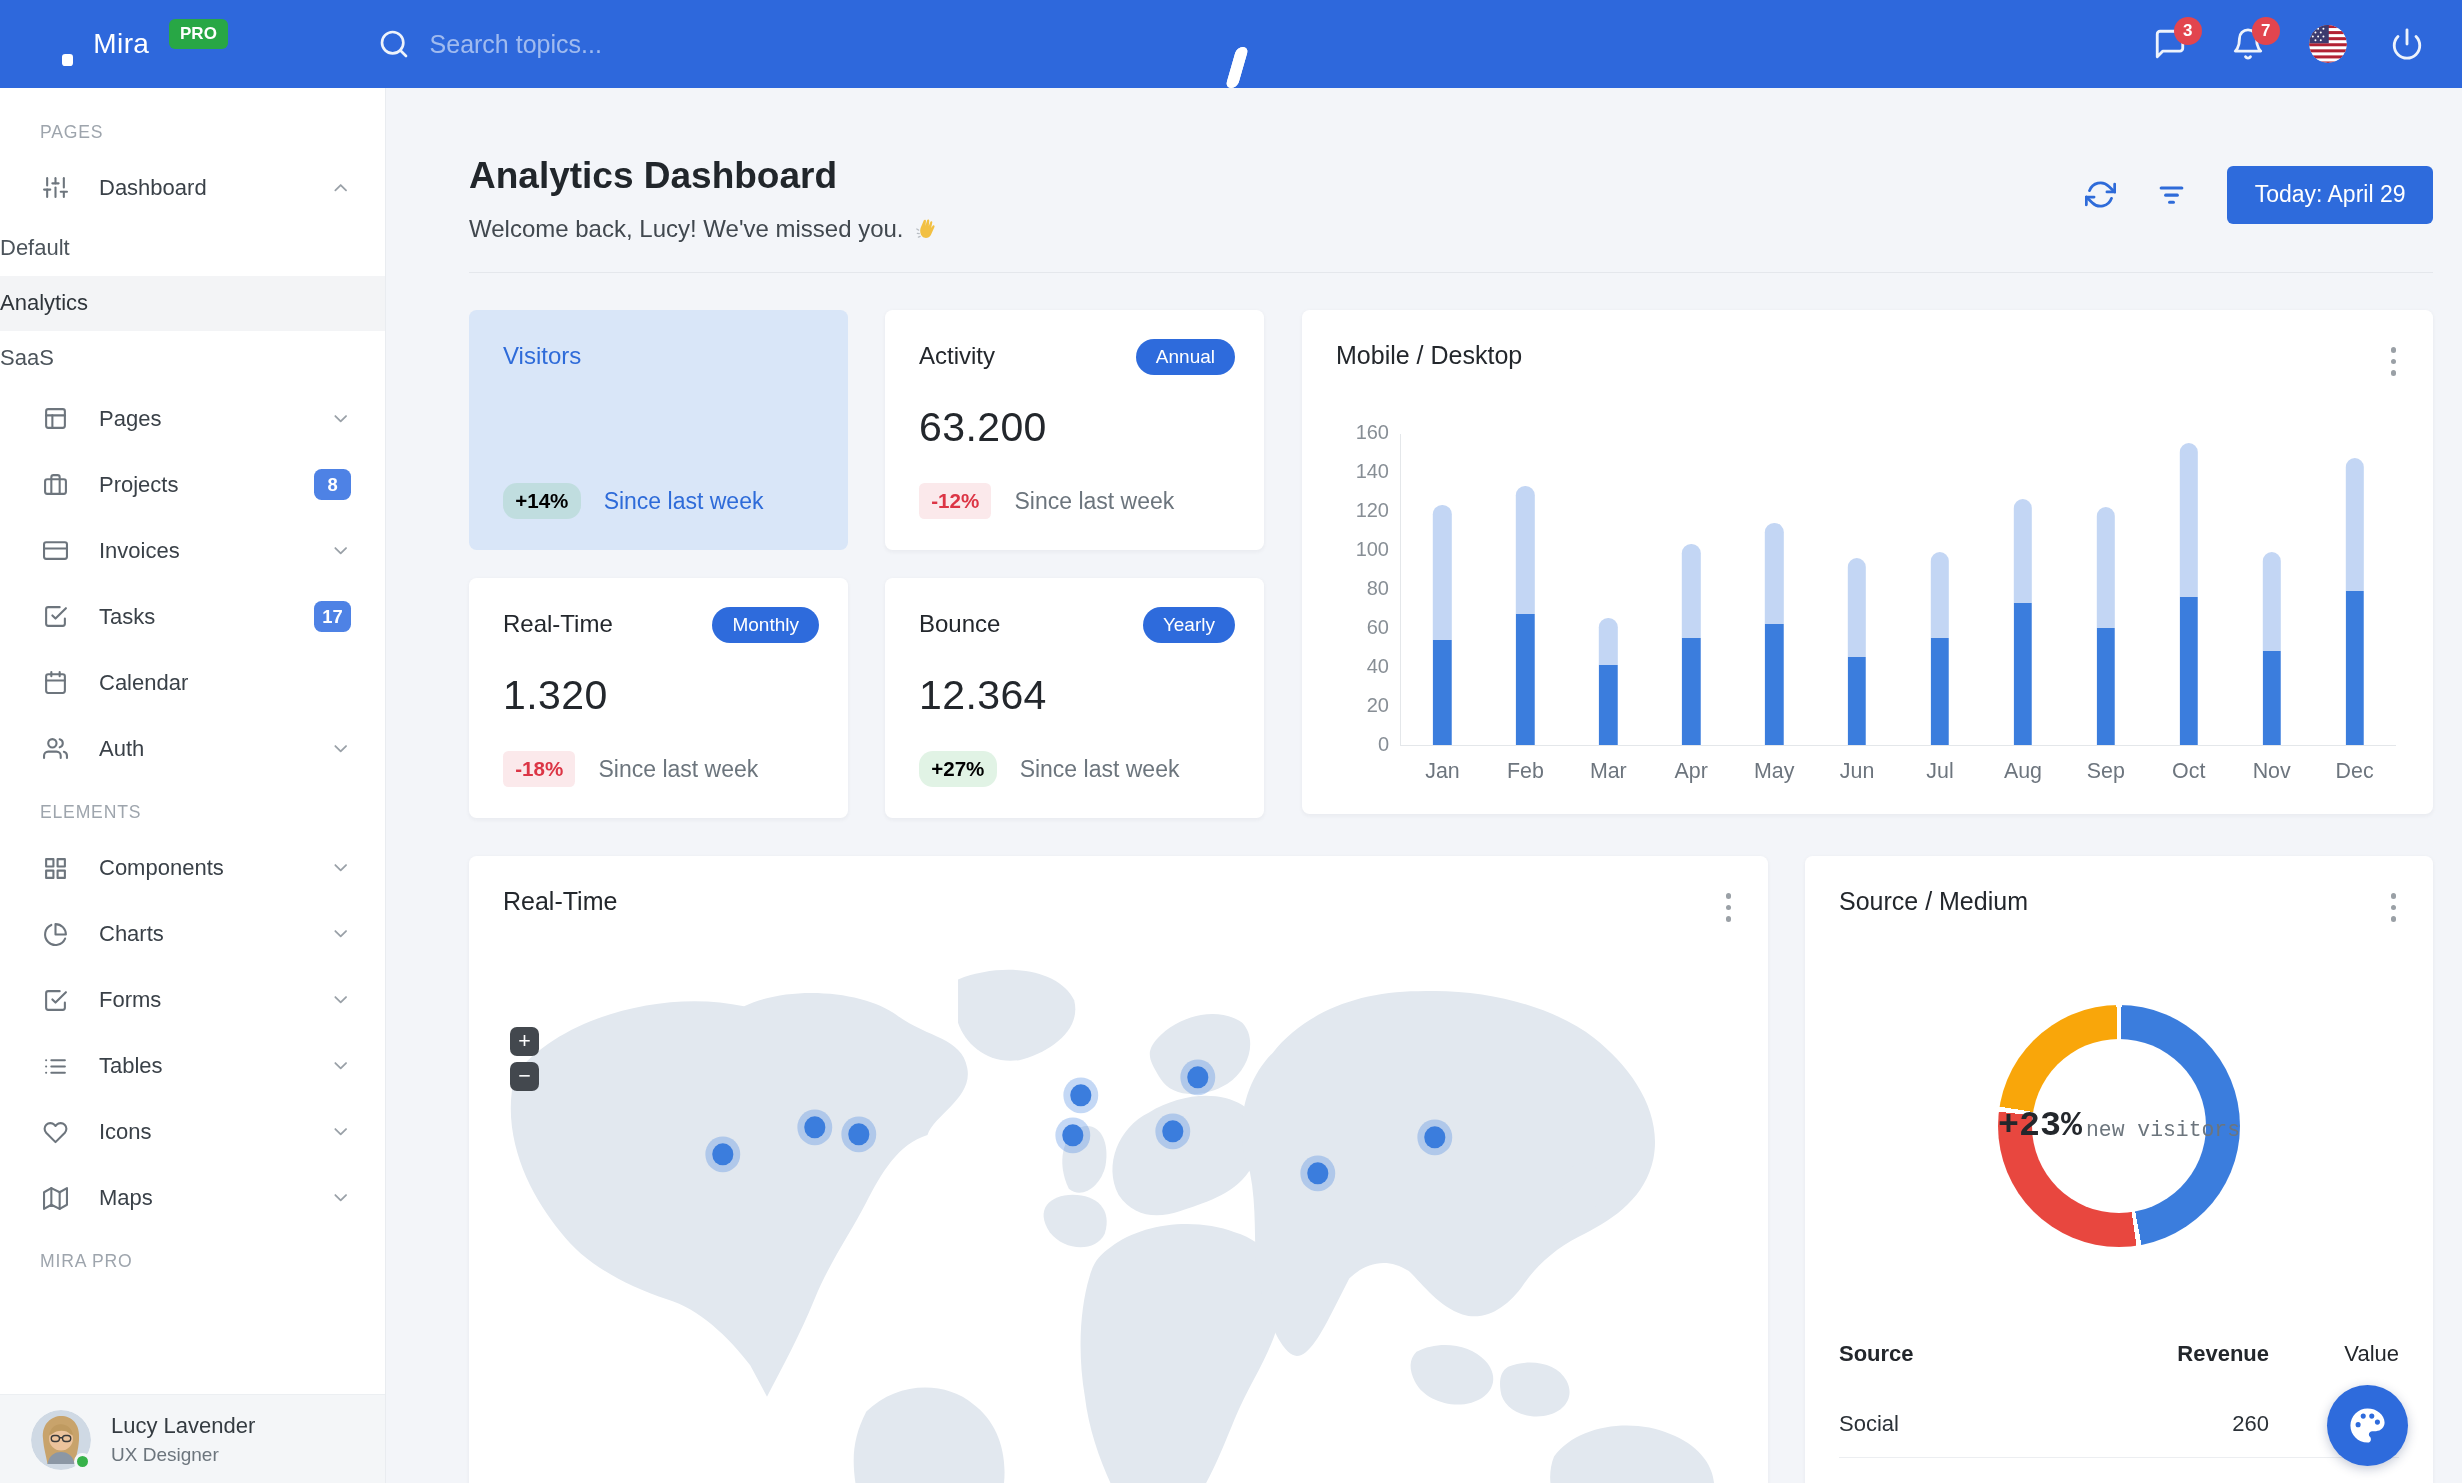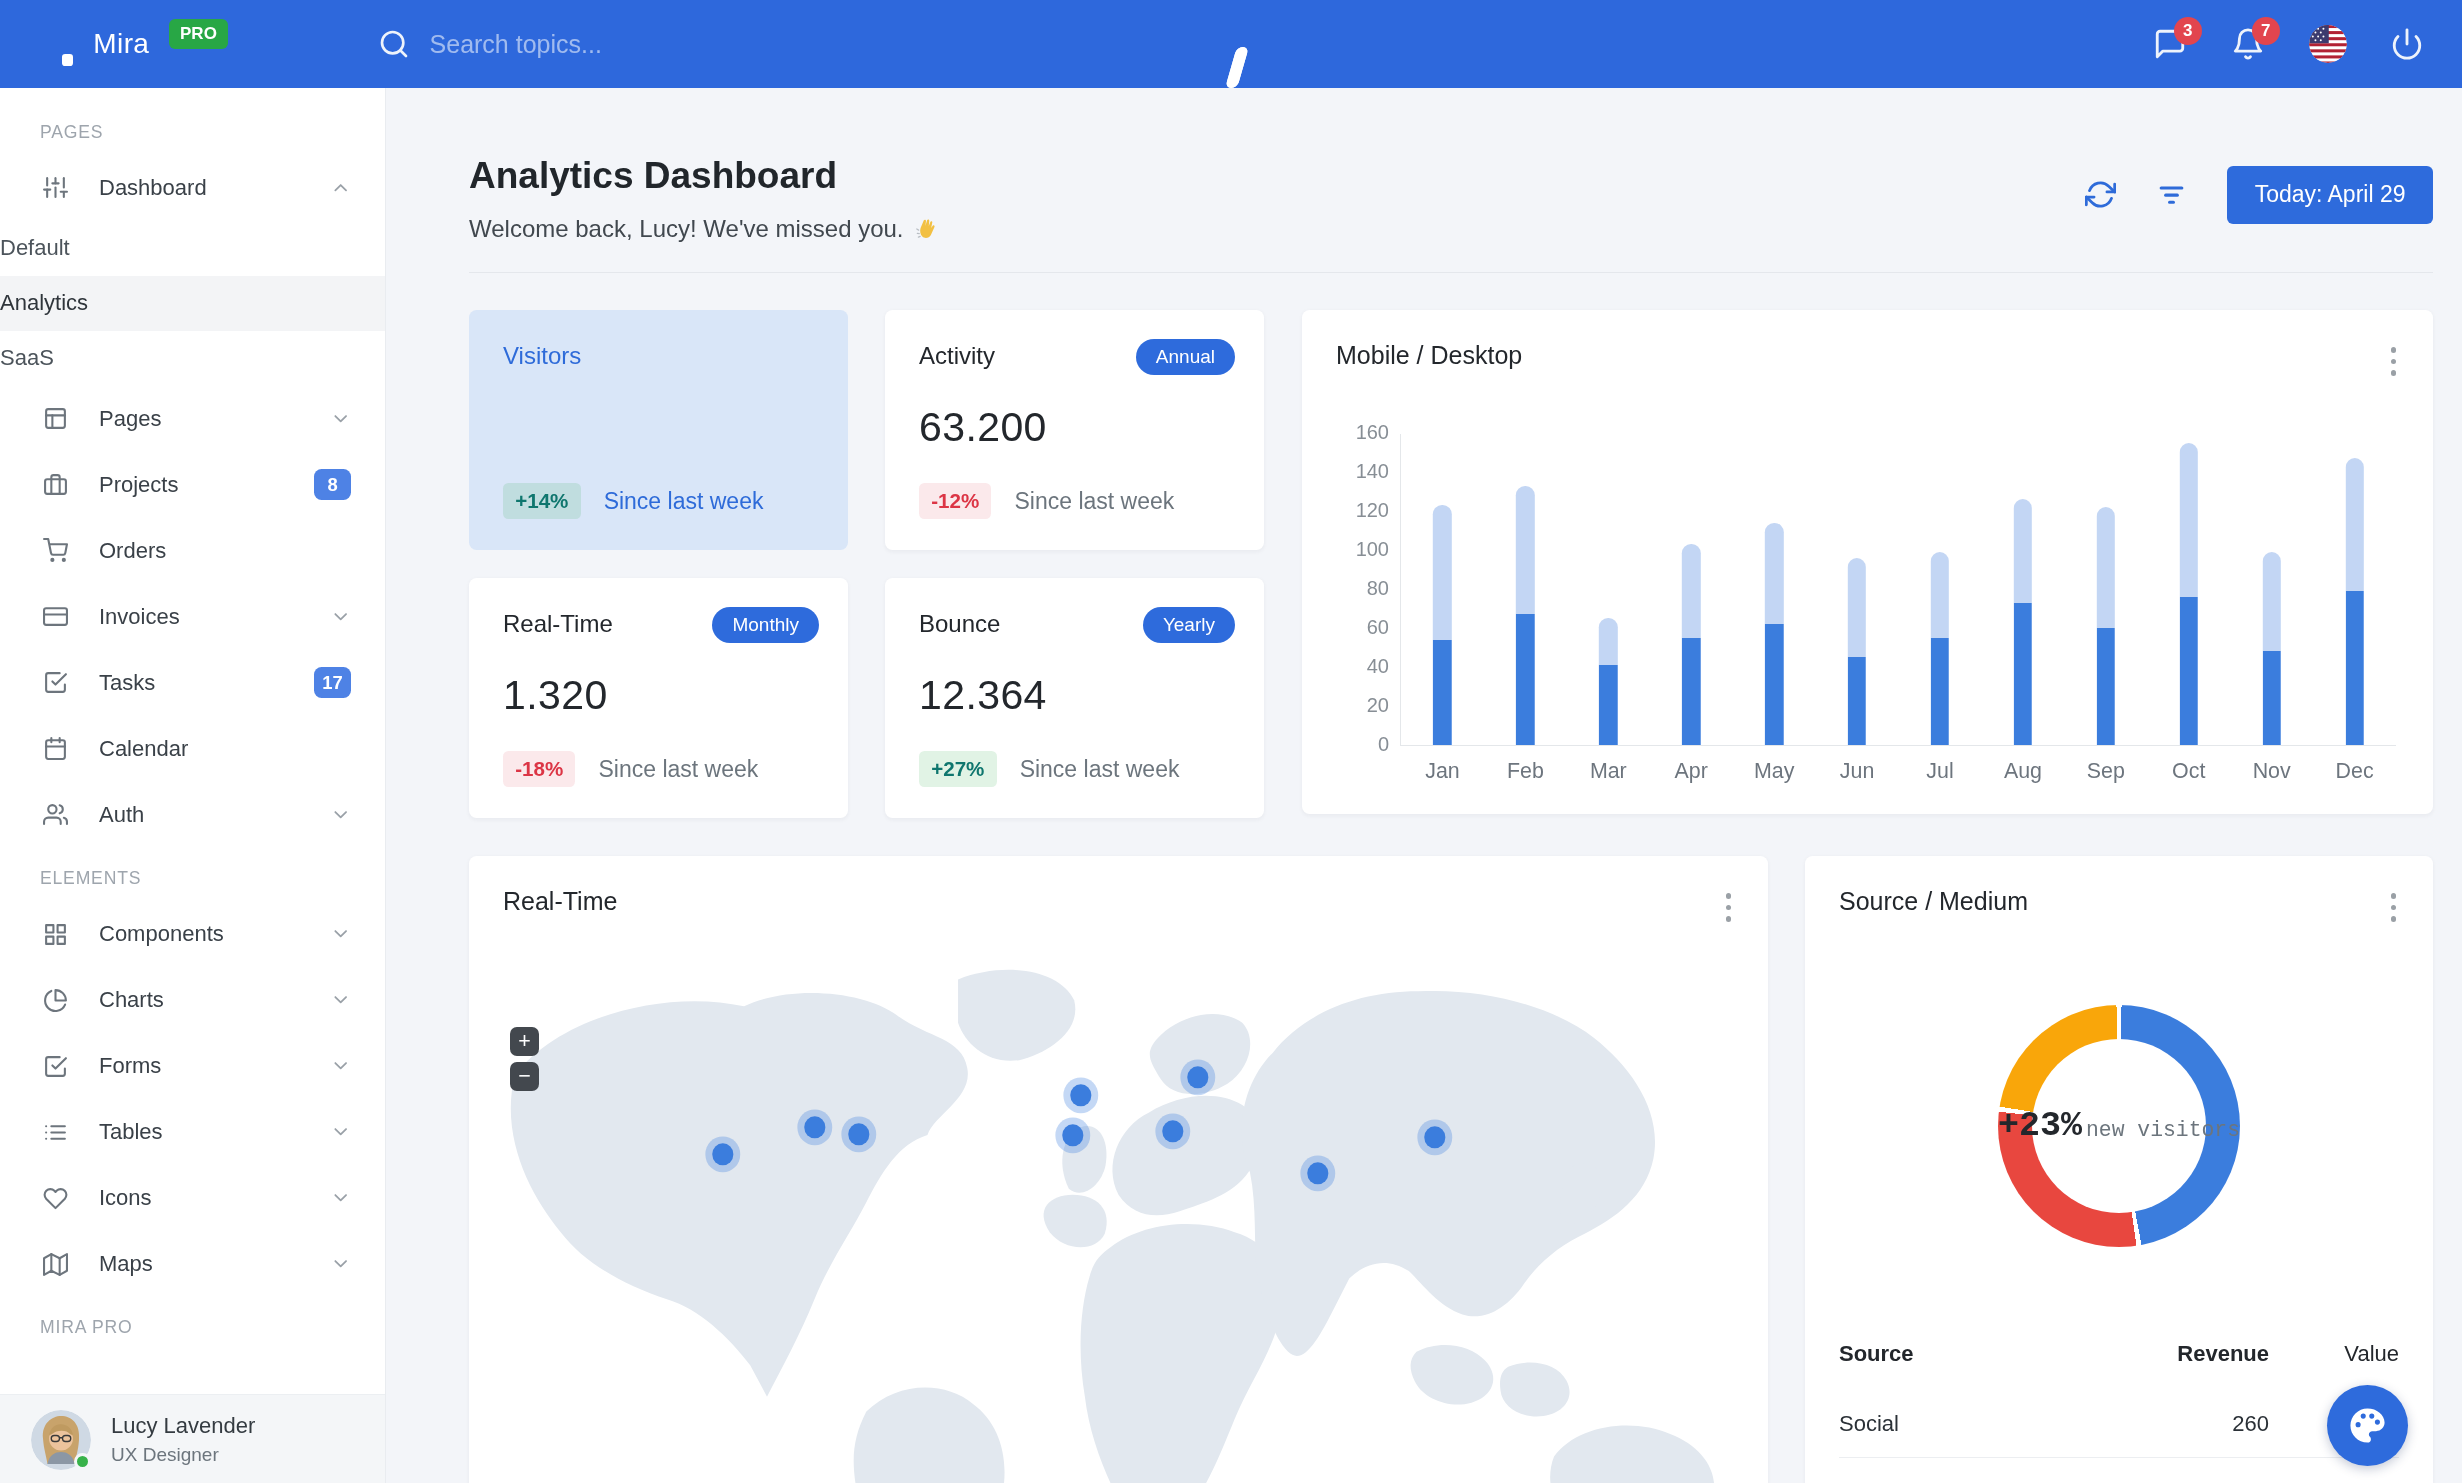--- a/index.html
+++ b/index.html
@@ -60,21 +60,21 @@
   .stats-col { width:796px; flex:none; display:flex; flex-wrap:wrap; gap:28px 37px; align-content:flex-start; }
   .card { background:#fff; border-radius:7.6px; box-shadow:0 1.5px 4.6px rgba(30,40,60,.05); position:relative; }
   .stat-card { width:379px; height:240px; padding:32px 34px; }
   .stat-card.primary { background:#d9e6f8; box-shadow:none; }
   .stat-title { font-size:24px; font-weight:500; color:#23272c; }
   .stat-card.primary .stat-title, .stat-card.primary .stat-value, .stat-card.primary .stat-note { color:#2e6bd9; }
   .stat-value { font-size:41px; color:#23272c; margin-top:34px; letter-spacing:0.4px; }
   .stat-badge { position:absolute; top:29px; right:29px; background:#2e6bdc; color:#fff; font-size:19px; padding:6.9px 20px; border-radius:764px; }
   .stat-bottom { position:absolute; left:34px; bottom:31px; display:flex; align-items:center; gap:23px; }
   .chip { font-size:20.6px; font-weight:600; padding:6.1px 12.2px; border-radius:5.4px; }
-  .chip.up { color:#0f766e; background:rgba(40,167,69,.14); }
+  .chip.up { color:#000000; background:rgba(40,167,69,.14);border-radius:14px; }
   .chip.down { color:#dc3545; background:rgba(220,53,69,.11); }
   .stat-note { font-size:23px; color:#6c757d; }
 
   .chart-card { flex:1; height:504px; }
   .card-title { font-size:25px; font-weight:500; color:#23272c; padding:31px 0 0 34px; }
   .dots { position:absolute; top:34px; right:34px; display:flex; flex-direction:column; gap:6.1px; cursor:pointer; padding:3.1px; }
   .dots i { width:5.4px; height:5.4px; border-radius:50%; background:#9aa0a6; }
 
   
   .chart-plot { position:absolute; left:98px; right:37px; top:124px; height:312px; border-left:1.5px solid #e4e7ea; border-bottom:1.5px solid #e4e7ea; }
@@ -235,29 +235,20 @@
             <rect x="2" y="7" width="20" height="14" rx="2"></rect>
             <path d="M16 21V5a2 2 0 0 0-2-2h-4a2 2 0 0 0-2 2v16"></path>
           </svg>
           <span class="it-label">Projects</span>
           <span class="it-end">
             <span class="side-badge">8</span>
           </span>
         </div>
         <div class="side-item">
           <svg class="it-icon" viewBox="0 0 24 24" fill="none" stroke="currentColor" stroke-width="2" stroke-linecap="round" stroke-linejoin="round">
-            <circle cx="9" cy="21" r="1"></circle>
-            <circle cx="20" cy="21" r="1"></circle>
-            <path d="M1 1h4l2.68 13.39a2 2 0 0 0 2 1.61h9.72a2 2 0 0 0 2-1.61L23 6H6"></path>
-          </svg>
-          <span class="it-label">Orders</span>
-          <span class="it-end"></span>
-        </div>
-        <div class="side-item">
-          <svg class="it-icon" viewBox="0 0 24 24" fill="none" stroke="currentColor" stroke-width="2" stroke-linecap="round" stroke-linejoin="round">
             <rect x="1" y="4" width="22" height="16" rx="2"></rect>
             <line x1="1" y1="10" x2="23" y2="10"></line>
           </svg>
           <span class="it-label">Invoices</span>
           <span class="it-end">
             <svg class="chev" viewBox="0 0 24 24" fill="none" stroke="currentColor" stroke-width="2" stroke-linecap="round" stroke-linejoin="round">
               <polyline points="6 9 12 15 18 9"></polyline>
             </svg>
           </span>
         </div>

